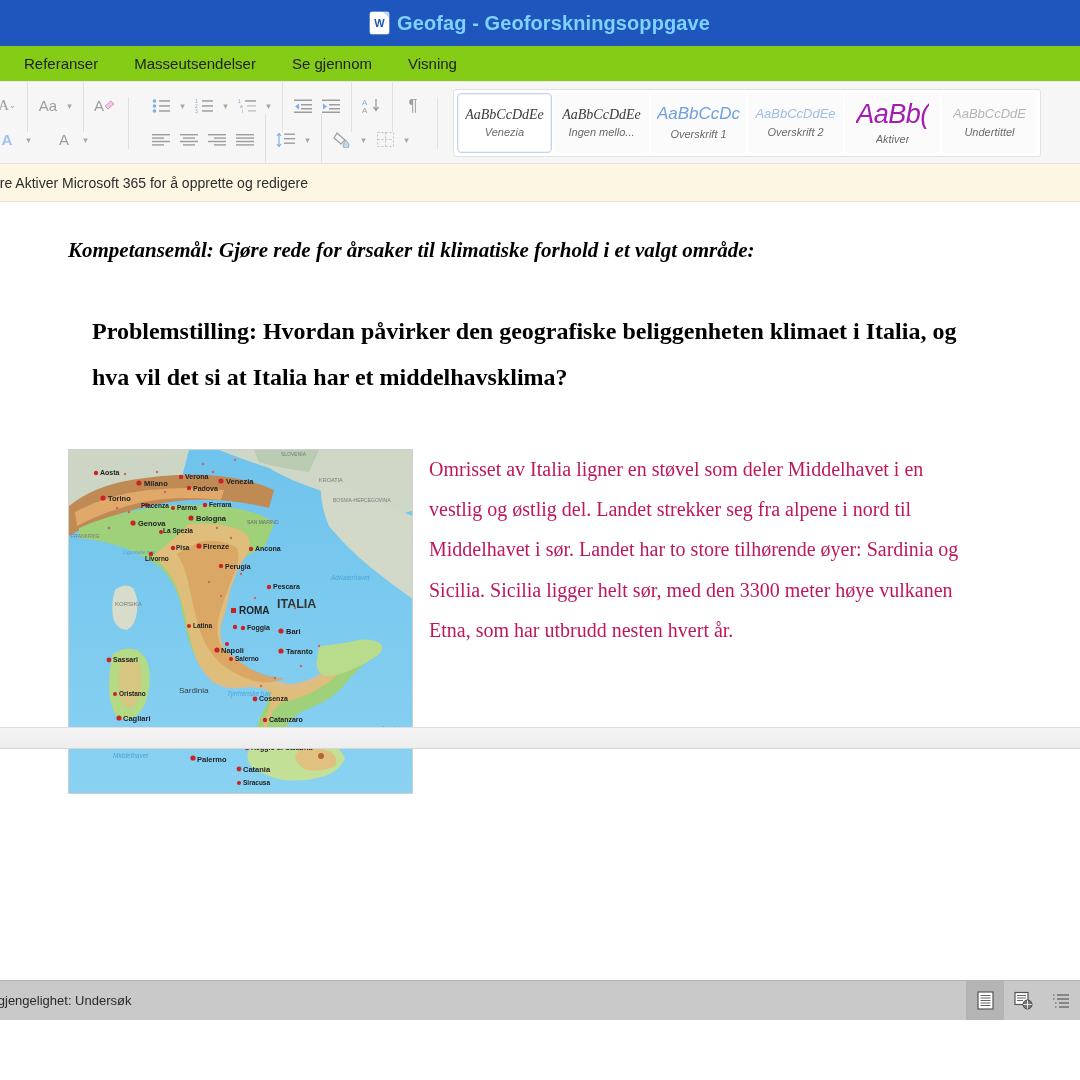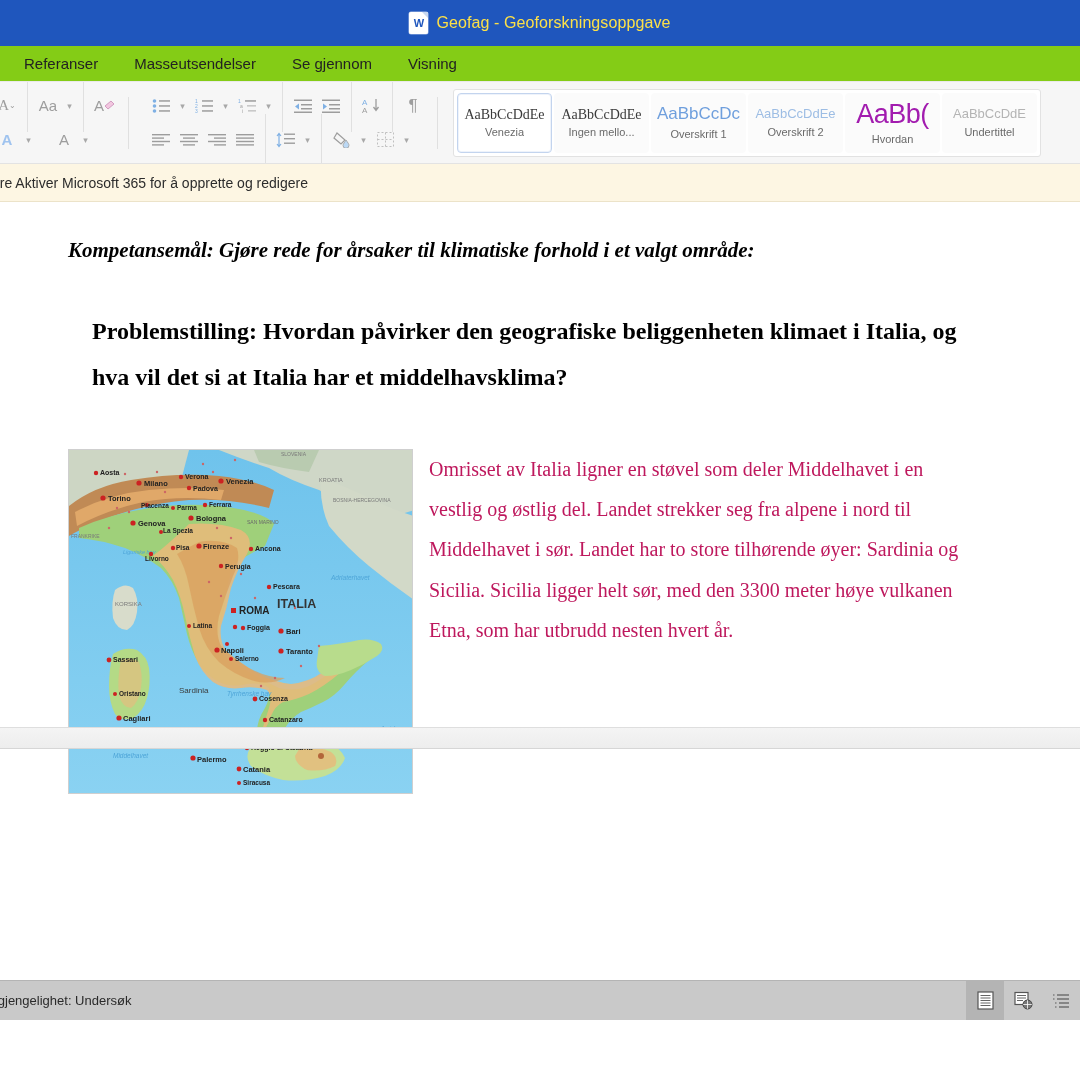--- a/index.html
+++ b/index.html
@@ -33,23 +33,23 @@
     position: absolute; top: 0; right: 0;
     border-left: 6px solid transparent;
     border-top: 6px solid #c8d8f0;
   }
   .word-icon .wglyph {
     font-size: 11px; font-weight: bold; color: #1f56bd;
     font-family: "Liberation Sans", sans-serif;
     line-height: 1;
   }
   .titlebar .doc-title {
-    color: #fde047;
-    font-size: 16px;
-    font-weight: normal;
+    color: #7dd3fc;
+    font-size: 20px;
+    font-weight: bold;
     letter-spacing: 0.1px;
     white-space: nowrap;
   }
 
   
   .ribbon-tabs {
     height: 36px;
     background: #84cc16;
     border-bottom: 1px solid #eaeaea;
     display: flex;
@@ -117,20 +117,21 @@
     background: #ffffff;
     border: 1px solid #e2e2e2;
     border-radius: 3px;
     display: flex;
     align-items: stretch;
     align-self: center;
     height: 68px;
     padding: 3px;
     gap: 2px;
     overflow: hidden;
+    font-style: italic;
   }
   .style-card {
     width: 95px;
     border-radius: 4px;
     background: #fbfbfb;
     display: flex;
     flex-direction: column;
     align-items: center;
     justify-content: center;
     gap: 4px;
@@ -458,21 +459,21 @@
     <div class="style-card" data-style="overskrift1">
       <div class="style-preview">AaBbCcDc</div>
       <div class="style-label">Overskrift 1</div>
     </div>
     <div class="style-card" data-style="overskrift2">
       <div class="style-preview">AaBbCcDdEе</div>
       <div class="style-label">Overskrift 2</div>
     </div>
     <div class="style-card" data-style="tittel">
       <div class="style-preview">AaBb(</div>
-      <div class="style-label">Hvordan</div>
+      <div class="style-label">Aktiver</div>
     </div>
     <div class="style-card" data-style="undertittel">
       <div class="style-preview">AaBbCcDdE</div>
       <div class="style-label">Undertittel</div>
     </div>
   </div>
 </div>
 
 <div class="notice-bar">
   <div class="notice-text">ere  Aktiver Microsoft 365 for å opprette og redigere</div>

